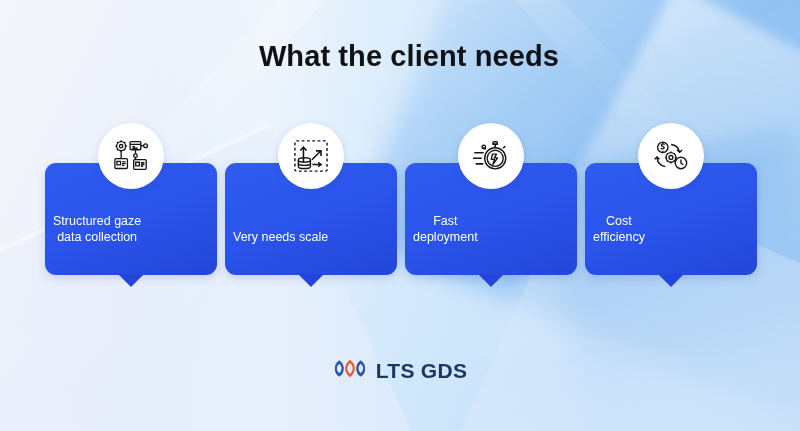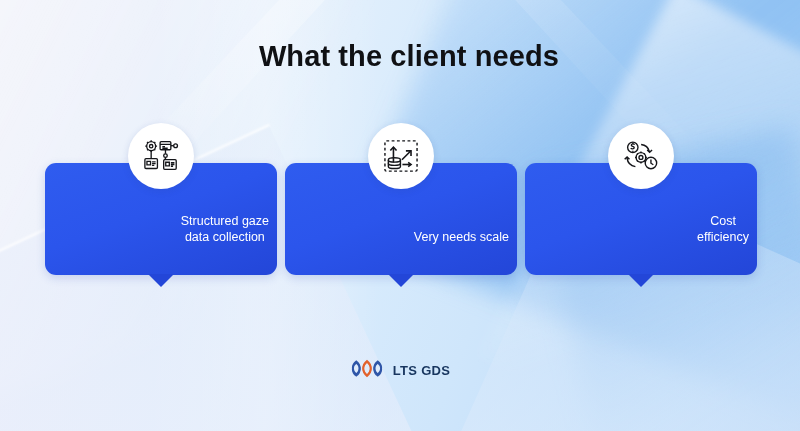--- a/index.html
+++ b/index.html
@@ -117,21 +117,21 @@
   }
   .card {
     position:relative;
     flex:1 1 0;
     height:112px;
     border-radius:11px;
     background:linear-gradient(160deg, #2f5cef 0%, #2b55ec 45%, #2346d8 100%);
     box-shadow:0 3px 10px rgba(40,70,180,.18);
     display:flex;
     align-items:flex-end;
-    justify-content:flex-end;
+    justify-content:flex-start;
   }
   
   .card::after {
     content:"";
     position:absolute;
     bottom:-12px;
     left:50%;
     transform:translateX(-50%);
     width:0; height:0;
     border-left:13px solid transparent;
@@ -166,21 +166,21 @@
   
   #logo {
     position:absolute;
     left:0; top:355px; width:800px;
     display:flex;
     align-items:center;
     justify-content:center;
     gap:9px;
   }
   #logo-text {
-    font-size:13px;
+    font-size:21px;
     font-weight:bold;
     letter-spacing:.3px;
     color:#18365f;
   }
 </style>
 </head>
 <body>
 
 <div id="slide">
 
@@ -235,20 +235,38 @@
           <ellipse cx="12" cy="22.2" rx="6.4" ry="2.3"></ellipse>
           <path d="M5.6 22.2v3.4c0 1.27 2.87 2.3 6.4 2.3s6.4-1.03 6.4-2.3v-3.4"></path>
           <path d="M5.6 25.6v3.4c0 1.27 2.87 2.3 6.4 2.3s6.4-1.03 6.4-2.3v-3.4"></path>
           <path d="M20.5 27h8" stroke-width="1.7"></path>
           <path d="M26.6 24.8L29.6 27l-3 2.2" stroke-width="1.7"></path>
         </svg>
       </div>
       <div class="card-label">Very needs scale</div>
     </div>
 
+    <div class="card">
+      <div class="badge">
+        <svg width="37" height="34" viewBox="0 0 40 36" fill="none" stroke="#15161a" stroke-width="1.5">
+          <circle cx="24" cy="20.5" r="11.4"></circle>
+          <circle cx="24" cy="20.5" r="8.7"></circle>
+          <path d="M21 16h4.4l-2.4 4h3.6l-5 7 1.6-5.3h-3.4z" stroke-linejoin="round"></path>
+          <path d="M21 5.2h6" stroke-width="1.8"></path>
+          <path d="M24 5.2v3.6" stroke-width="1.8"></path>
+          <rect x="21.6" y="2.6" width="4.8" height="2.8" rx="1"></rect>
+          <path d="M32.6 9.6l2.3-2.3" stroke-width="1.6"></path>
+          <path d="M13.8 10.8l-2.6-2.3" stroke-width="1.6"></path>
+          <circle cx="11.7" cy="8.2" r="1.9"></circle>
+          <path d="M2 14.5h9M0.6 20.5h8.4M3.4 26.5h7.2" stroke-width="1.7" stroke-linecap="round"></path>
+        </svg>
+      </div>
+      <div class="card-label">Fast
+deployment</div>
+    </div>
 
     <div class="card">
       <div class="badge">
         <svg width="37" height="34" viewBox="0 0 40 36" fill="none" stroke="#15161a" stroke-width="1.5">
           <circle cx="10.6" cy="8.6" r="5.6"></circle>
           <path d="M12.6 5.6c-.5-.8-3.4-1.2-3.6.6-.2 1.7 3.2 1.2 3.1 2.9-.1 1.7-3.1 1.5-3.7.4"></path>
           <path d="M10.6 3.4v1.3M10.6 12.2v1.3"></path>
           <path d="M19.6 5.6c4.4.5 7.9 3.6 8.9 7.6" stroke-width="1.6"></path>
           <path d="M26.2 11.4l2.6 2.6 2.6-2.4" stroke-width="1.6"></path>
           <circle cx="19.4" cy="19.6" r="5.2"></circle>

